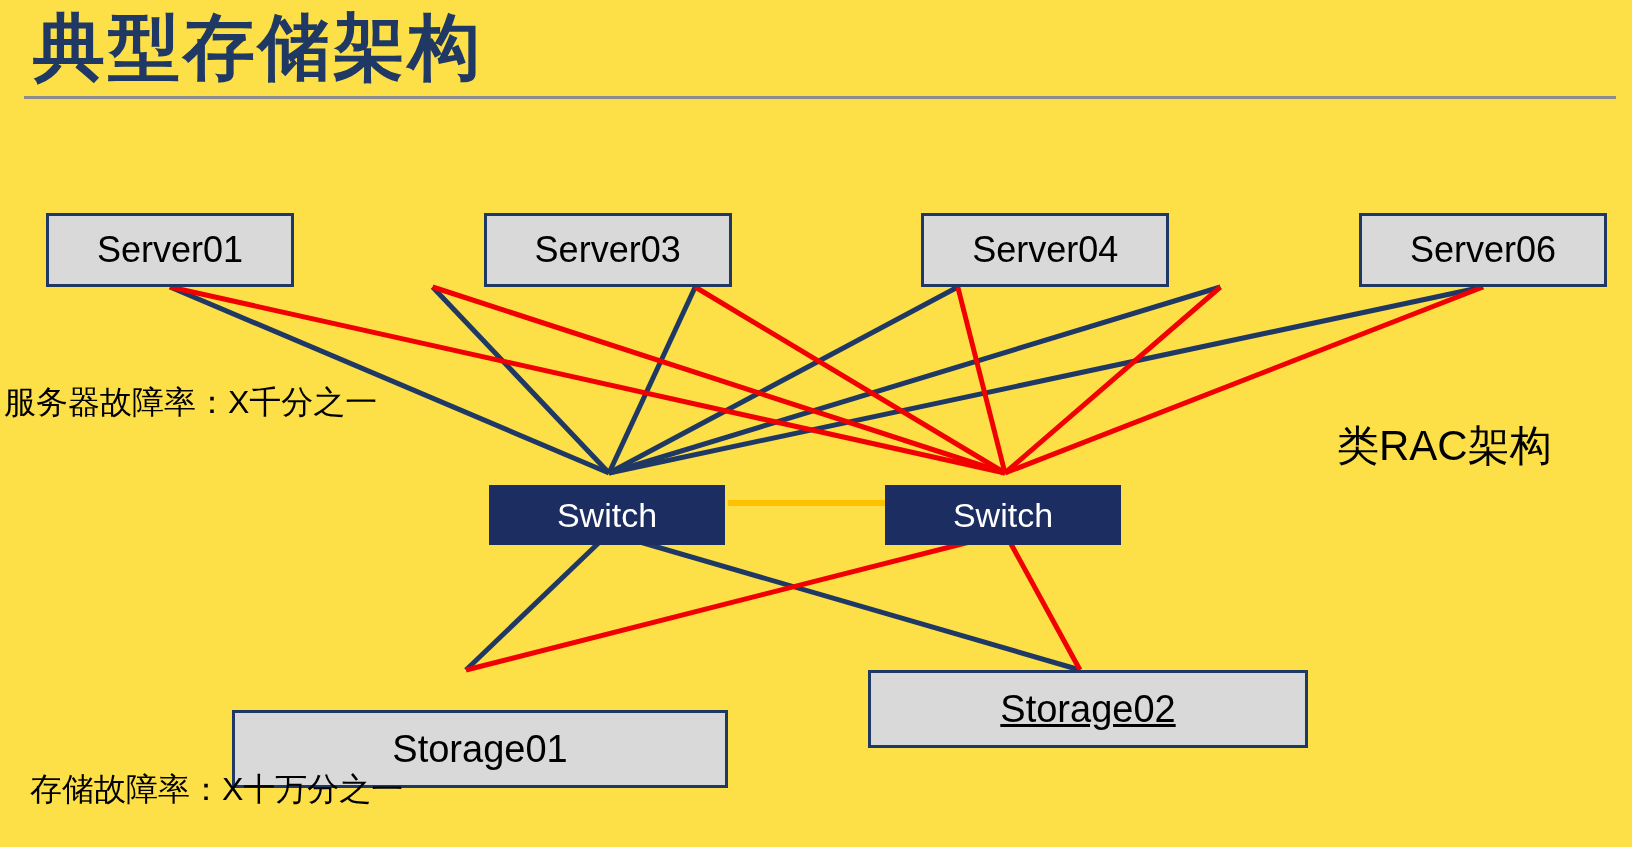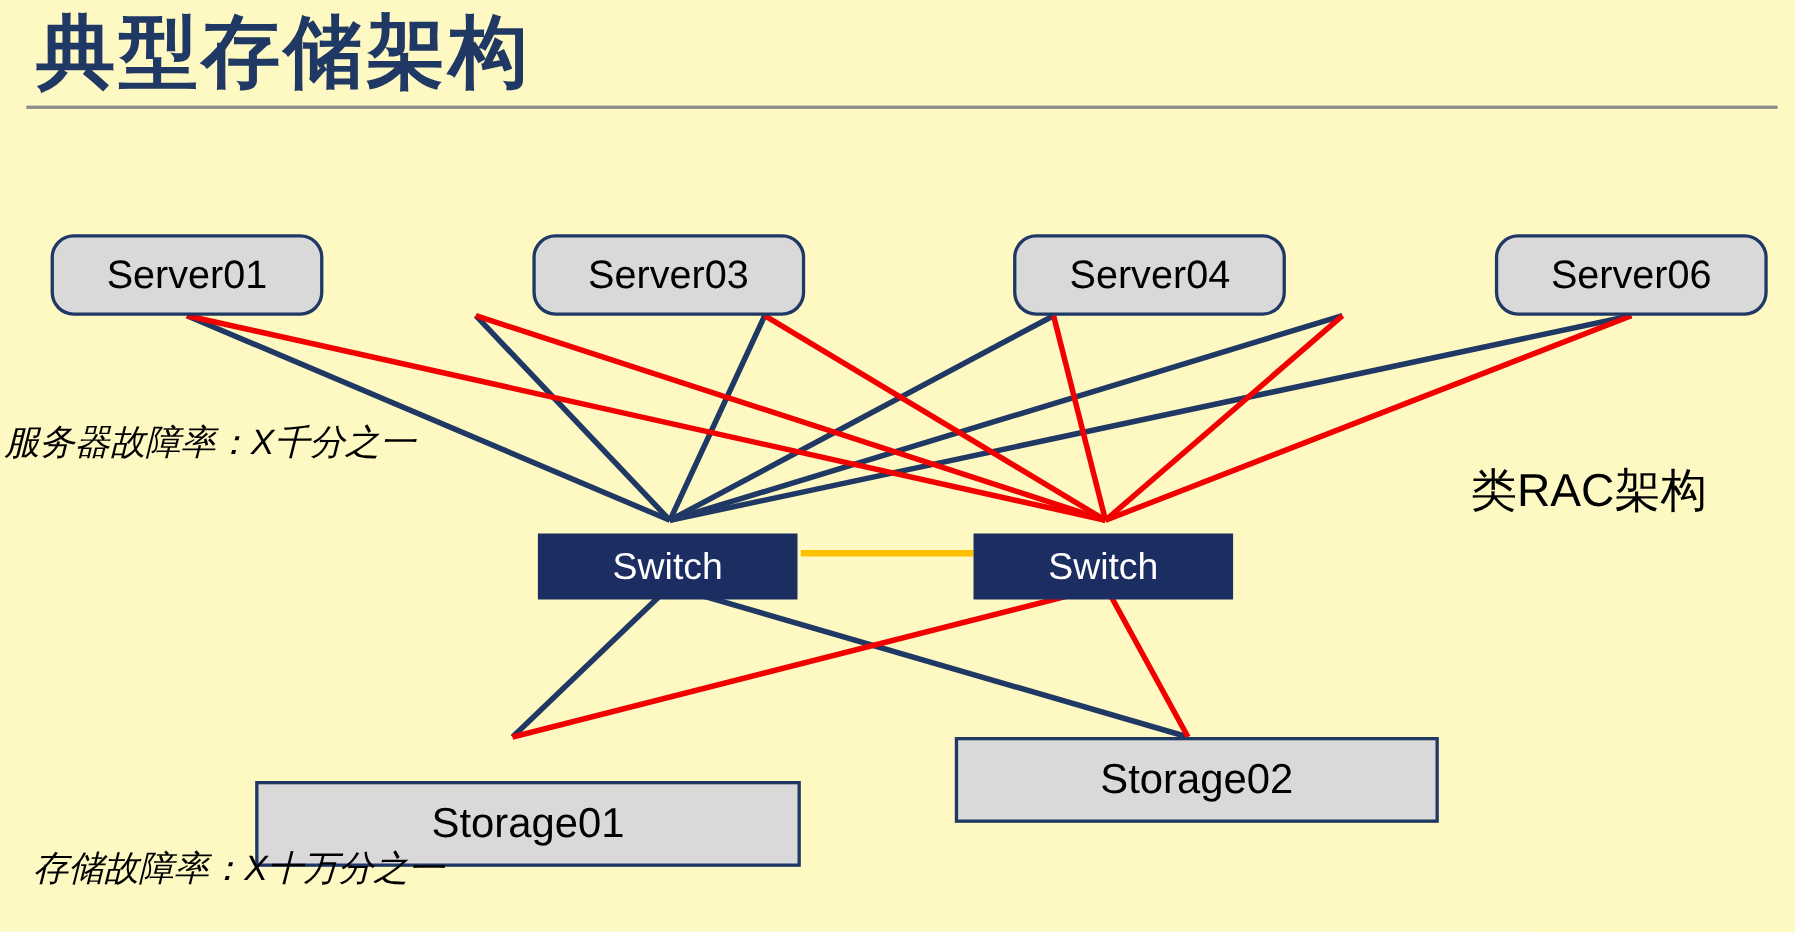--- a/index.html
+++ b/index.html
@@ -5,21 +5,21 @@
   html, body {
     margin: 0;
     padding: 0;
     background: #ffffff;
     font-family: "Liberation Sans", sans-serif;
   }
   .canvas {
     position: relative;
     width: 1632px;
     height: 847px;
-    background: #fef9c3;
+    background: #fde047;
     overflow: hidden;
   }
   .page-title {
     position: absolute;
     left: 33px;
     top: 0px;
     font-size: 72px;
     font-weight: bold;
     color: #1F3864;
     letter-spacing: 3px;
@@ -54,21 +54,20 @@
     border: 3px solid #1F3864;
     display: flex;
     align-items: center;
     justify-content: center;
     color: #000000;
   }
   .server-node {
     width: 248px;
     height: 74px;
     font-size: 36px;
-    border-radius: 21px;
   }
   .switch-node {
     position: absolute;
     box-sizing: border-box;
     background: #1C2D62;
     color: #ffffff;
     display: flex;
     align-items: center;
     justify-content: center;
     font-size: 34px;
@@ -78,27 +77,26 @@
   }
   .switch-left  { left: 489px; }
   .switch-right { left: 885px; }
   .storage-node {
     position: absolute;
     top: 670px;
     height: 78px;
     font-size: 38px;
   }
   .storage-1 { left: 232px; width: 496px; margin-top: 40px; }
-  .storage-2 { left: 868px; width: 440px; }
+  .storage-2 { left: 868px; width: 440px; text-decoration: underline; }
   .side-note {
     position: absolute;
     font-size: 32px;
     color: #000000;
     white-space: nowrap;
-    font-style: italic;
   }
   .server-failure-note { left: 4px; top: 381px; }
   .storage-failure-note { left: 4px; top: 768px; margin-left: 26px; }
   .cluster-note {
     position: absolute;
     left: 1337px;
     top: 420px;
     font-size: 42px;
     line-height: 52px;
     color: #000000;

